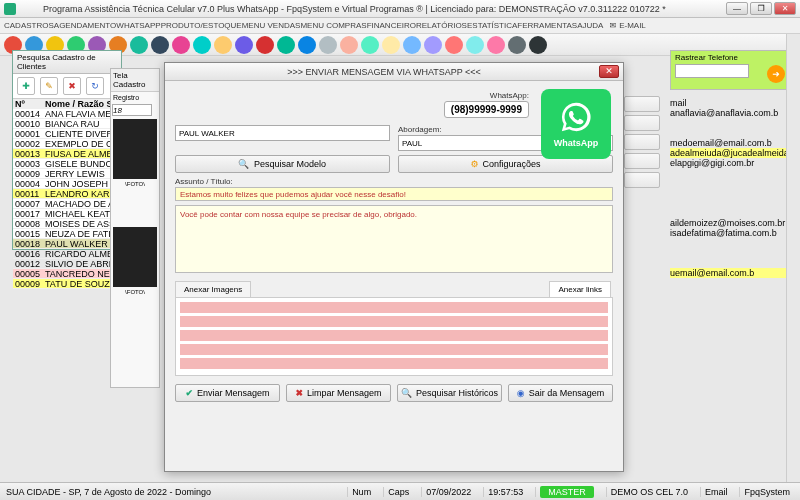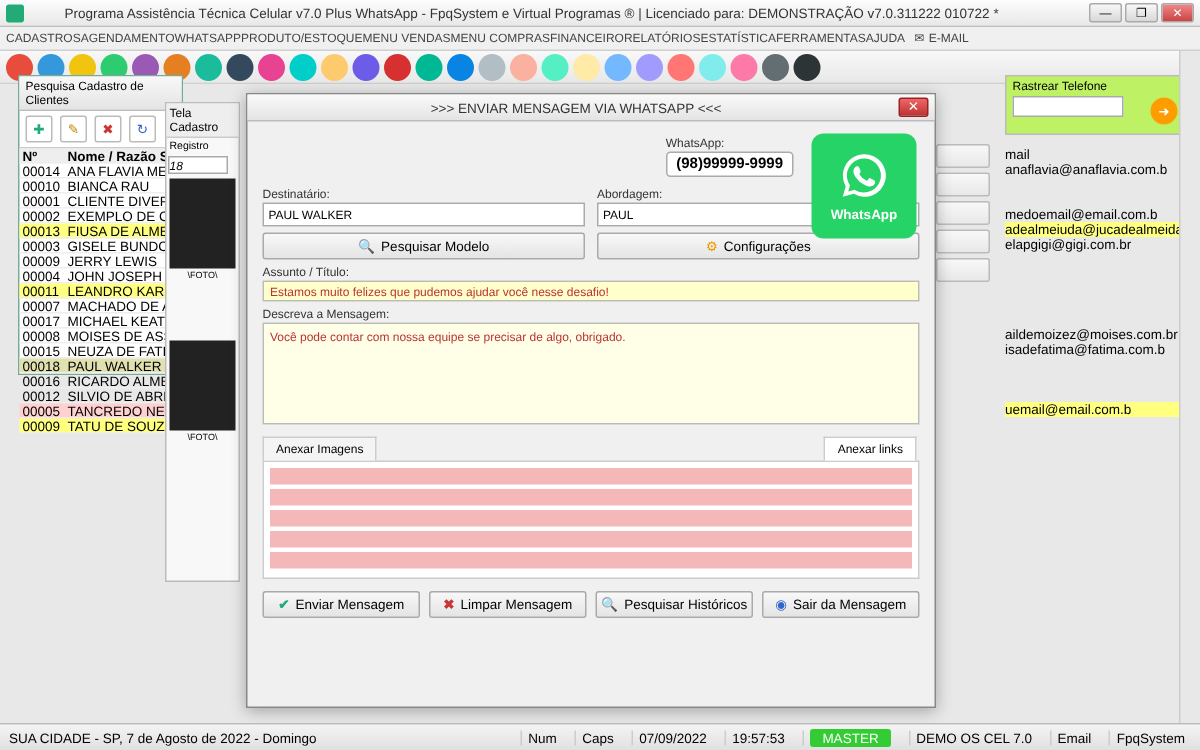--- a/index.html
+++ b/index.html
@@ -280,35 +280,34 @@
     <div class="sb"></div>
   </div>
 
   <div class="modal">
     <div class="mhdr">
       <div class="mt">&gt;&gt;&gt;  ENVIAR MENSAGEM VIA WHATSAPP  &lt;&lt;&lt;</div>
       <div class="mx">✕</div>
     </div>
     <div class="body">
       <div class="wa-num">
-        <div class="mlbl" style="text-align:left">WhatsApp:</div>
+        <div class="mlbl" style="text-align:right">WhatsApp:</div>
         <div class="numbox">(98)99999-9999</div>
       </div>
       <div class="wa-badge">
         <span>
         <svg viewBox="0 0 24 24" fill="#fff">
               <path d="M12 2a10 10 0 00-8.6 15L2 22l5.2-1.4A10 10 0 1012 2zm0 18a8 8 0 01-4.1-1.1l-.3-.2-3 .8.8-2.9-.2-.3A8 8 0 1112 20zm4.4-5.9c-.2-.1-1.4-.7-1.6-.8s-.4-.1-.5.1-.6.8-.7.9-.3.2-.5 0a6.5 6.5 0 01-3.2-2.8c-.2-.4.2-.4.5-1.2a.4.4 0 000-.4c0-.1-.5-1.3-.8-1.8s-.4-.4-.5-.4h-.5a1 1 0 00-.7.3 2.8 2.8 0 00-.9 2.1 4.9 4.9 0 001 2.6 11.2 11.2 0 004.3 3.8c.6.3 1.1.4 1.5.5a3.6 3.6 0 001.6.1 2.6 2.6 0 001.7-1.2 2.1 2.1 0 00.1-1.2c0-.1-.2-.2-.4-.3z"></path>
             </svg>
         </span>
         <div class="txt">WhatsApp</div>
       </div>
 
       <div class="mrow" style="margin-top:38px">
         <div class="mcol">
-          <div class="mlbl">Destinatário:</div>
           <input class="minput" value="PAUL WALKER" style="">
         </div>
         <div class="mcol">
           <div class="mlbl">Abordagem:</div>
           <input class="minput" value="PAUL" style="">
         </div>
       </div>
       <div class="mrow">
         <div class="mcol">
           <div class="mbtn">
@@ -323,21 +322,20 @@
           </div>
         </div>
       </div>
 
       <div class="assunto">
         <div class="mlbl">Assunto / Título:</div>
         <div class="txt">Estamos muito felizes que pudemos ajudar você nesse desafio!</div>
       </div>
 
       <div class="descr" style="margin-top:4px">
-        <div class="mlbl">Descreva a Mensagem:</div>
         <textarea id="msgta" style="">Você pode contar com nossa equipe se precisar de algo, obrigado.</textarea>
       </div>
 
       <div class="tabs">
         <div class="tab">Anexar Imagens</div>
         <div class="tab active">Anexar links</div>
       </div>
       <div class="tabbody">
         <div class="pinkbar"></div>
         <div class="pinkbar"></div>

